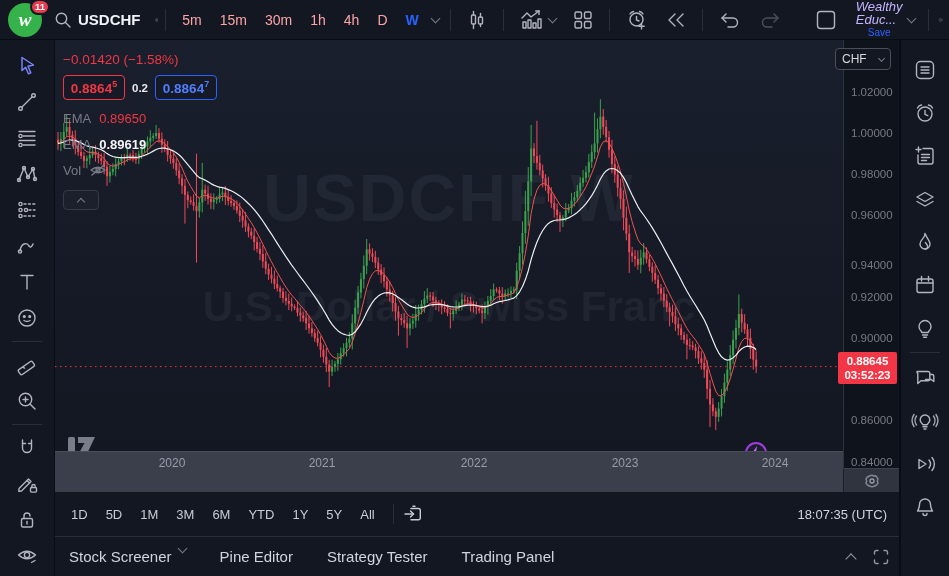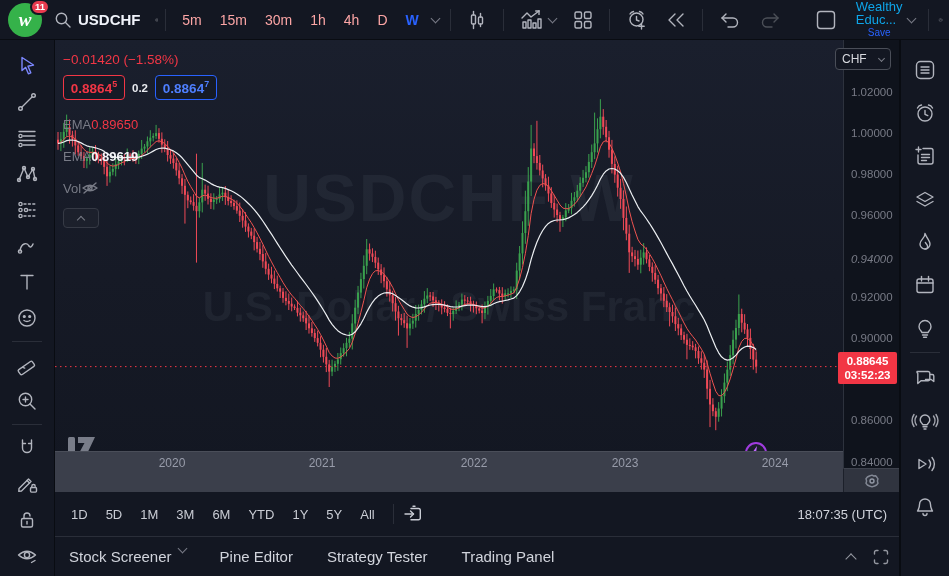--- a/index.html
+++ b/index.html
@@ -13,21 +13,21 @@
   .logo-badge { position:absolute; right:-4px; top:-1px; min-width:17px; height:16px; border-radius:9px; background:#e93b4f; color:#fff; font-size:9.5px; font-weight:bold; display:flex; align-items:center; justify-content:center; padding:0 3px; border:2px solid #131722; }
   .tb-group { display:flex; align-items:center; }
   .tb-sep { width:1px; height:22px; background:#2a2e39; margin:0 7px; flex:0 0 1px; }
   .tb-btn { display:flex; align-items:center; gap:6px; padding:0 8px; height:30px; border-radius:4px; cursor:pointer; color:#b2b5be;justify-content:center; }
   .symbol { font-weight:bold; color:#f0f3fa; font-size:15px; }
   .tf { font-size:14px; color:#fca5a5; padding:0 9px; height:28px; display:flex; align-items:center; border-radius:4px; cursor:pointer; }
   .tf.active { color:#2962ff; font-weight:bold; }
   .chev { width:7px; height:7px; border-right:1.6px solid #787b86; border-bottom:1.6px solid #787b86; transform:rotate(45deg); margin-top:-3px; }
   .icon { stroke:#b2b5be; fill:none; stroke-width:1.4; stroke-linecap:round; stroke-linejoin:round; }
   .layout-title { display:flex; flex-direction:column; align-items:center; line-height:13px; margin-left:10px; cursor:pointer; }
-  .layout-title .t { font-size:13px; color:#0ea5e9; }
+  .layout-title .t { font-size:13px; color:#c4b5fd;font-style:italic; }
   .layout-title .s { font-size:10px; color:#2962ff; }
 
   
   .main { flex:1; display:flex; min-height:0; }
   .left-toolbar { width:55px; flex:0 0 55px; background:#131722; border-right:1px solid #090c12; display:flex; flex-direction:column; align-items:center; padding-top:8px; }
   .tool { width:38px; height:36px; display:flex; align-items:center; justify-content:center; border-radius:4px; cursor:pointer; }
   .tool-sep { width:30px; height:1px; background:#2a2e39; margin:5px 0; }
   .right-sidebar { width:50px; flex:0 0 50px; background:#131722; border-left:2px solid #090c12; display:flex; flex-direction:column; align-items:center; padding-top:8px; }
   .rtool { width:40px; height:43px; display:flex; align-items:center; justify-content:center; cursor:pointer; }
   .rtool-sep { width:30px; height:1px; background:#2a2e39; margin:3px 0; }
@@ -41,21 +41,21 @@
   .wm2 { top:243px; font-size:42px; }
   #chart-svg { position:absolute; left:0; top:0; }
   .legend { position:absolute; left:8px; top:12px; font-size:13px; z-index:5; }
   .lg-change { color:#f23645; font-size:13.5px; }
   .lg-quotes { display:flex; align-items:center; margin-top:8px; gap:7px; }
   .qbox { border:1px solid; border-radius:4px; height:25px; min-width:62px; display:flex; align-items:center; justify-content:center; font-size:13.5px; font-weight:bold; background:rgba(19,23,34,.55); cursor:pointer; }
   .qbox sup { font-size:9px; }
   .bid { border-color:#f23645; color:#f23645; }
   .ask { border-color:#2962ff; color:#4e7fff; }
   .spread { color:#e8eaef; font-size:11.5px; font-weight:bold; }
-  .lg-row { margin-top:16px; display:flex; align-items:center; height:16px; }
+  .lg-row { margin-top:10px; display:flex; align-items:center; gap:8px; height:16px; }
   .lg-label { color:#787b86; }
   .v-red { color:#f23645; }
   .v-white { color:#f4f5f9; font-weight:bold; }
   .collapse-btn { margin-top:12px; width:36px; height:20px; border:1px solid #363a45; background:rgba(30,34,45,.8); border-radius:4px; display:flex; align-items:center; justify-content:center; cursor:pointer; }
   .collapse-btn .chev { transform:rotate(225deg); margin-top:3px; width:6px; height:6px; }
 
   .price-axis { position:absolute; right:0; top:0; width:56px; height:428px; border-left:1px solid rgba(134,142,160,.25); font-size:11.5px; color:#787b86; }
   .pa-label { position:absolute; left:7px; }
   .chf-btn { position:absolute; top:8px; left:-9px; width:56px; height:22px; border:1px solid #4a4e58; border-radius:4px; background:#131722; color:#d8dadf; font-size:12px; display:flex; align-items:center; justify-content:space-between; padding:0 6px; cursor:pointer; z-index:6; }
   .chf-btn .chev { width:5px; height:5px; margin-top:-1px; }
@@ -854,21 +854,21 @@
               <span class="chev"></span>
           </div>
           <div class="price-badge" id="price-badge" style="top: 311.55px;">
             <div>0.88645</div>
             <div>03:52:23</div>
           </div>
         <div class="pa-label" style="top: 45.5096px;">1.02000</div>
             <div class="pa-label" style="top: 86.6239px;">1.00000</div>
             <div class="pa-label" style="top: 127.738px;">0.98000</div>
             <div class="pa-label" style="top: 168.853px;">0.96000</div>
-            <div class="pa-label" style="top: 213px; font-style: italic;">0.94000</div>
+            <div class="pa-label" style="top: 219px;">0.94000</div>
             <div class="pa-label" style="top: 251.081px;">0.92000</div>
             <div class="pa-label" style="top: 292.195px;">0.90000</div>
             <div class="pa-label" style="top: 374.424px;">0.86000</div>
             <div class="pa-label" style="top: 415.538px;">0.84000</div>
           </div>
 
         <div class="time-axis" id="time-axis">
             <div class="ta-year" style="left: 117px;">2020</div>
             <div class="ta-year" style="left: 267px;">2021</div>
             <div class="ta-year" style="left: 419px;">2022</div>

